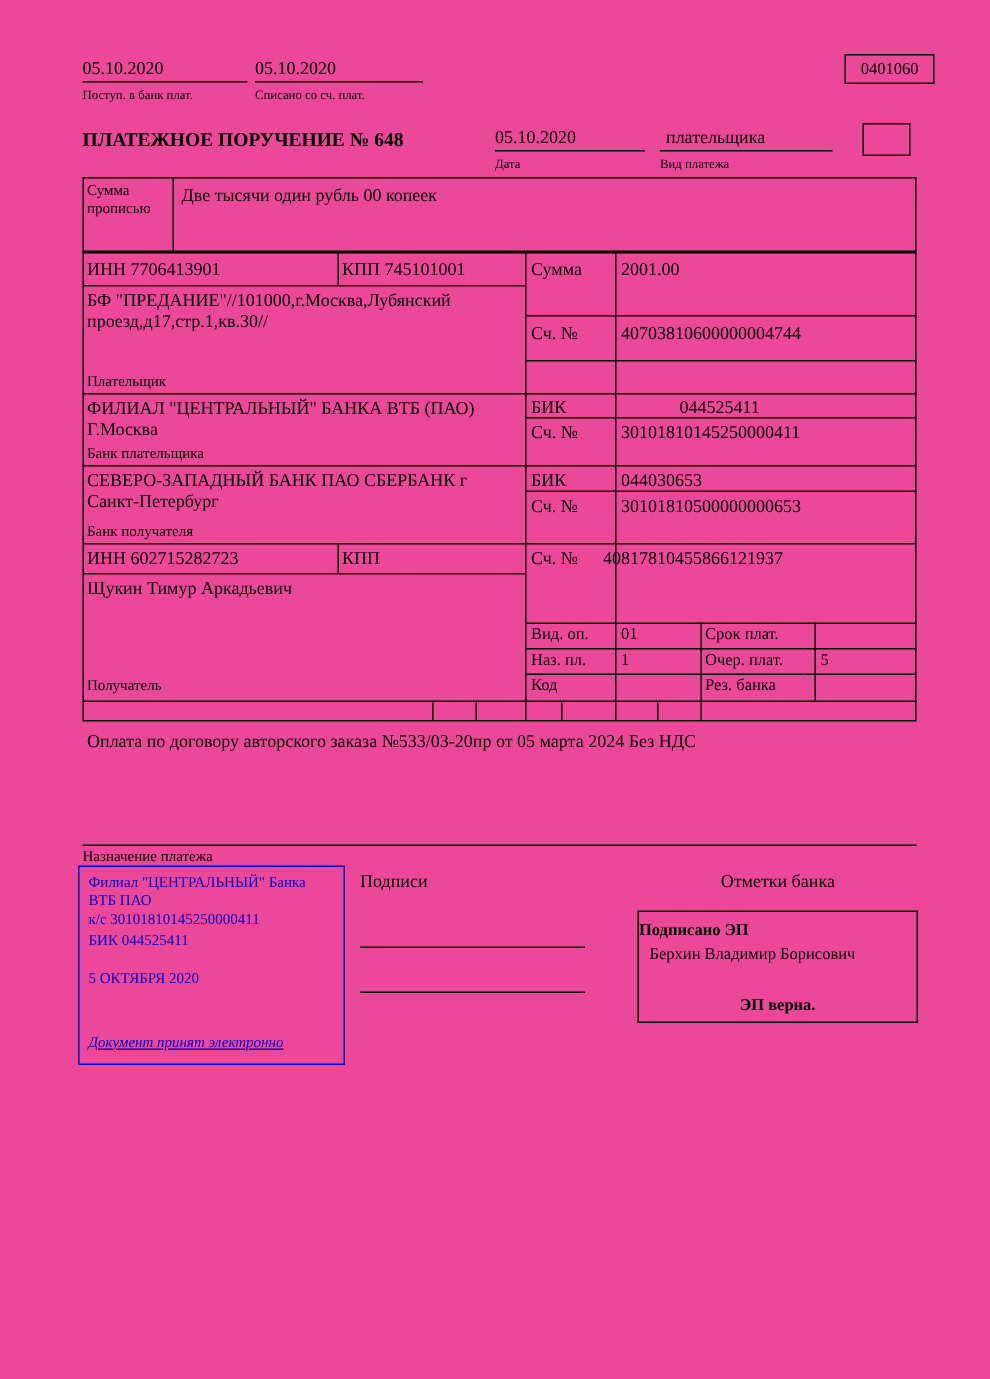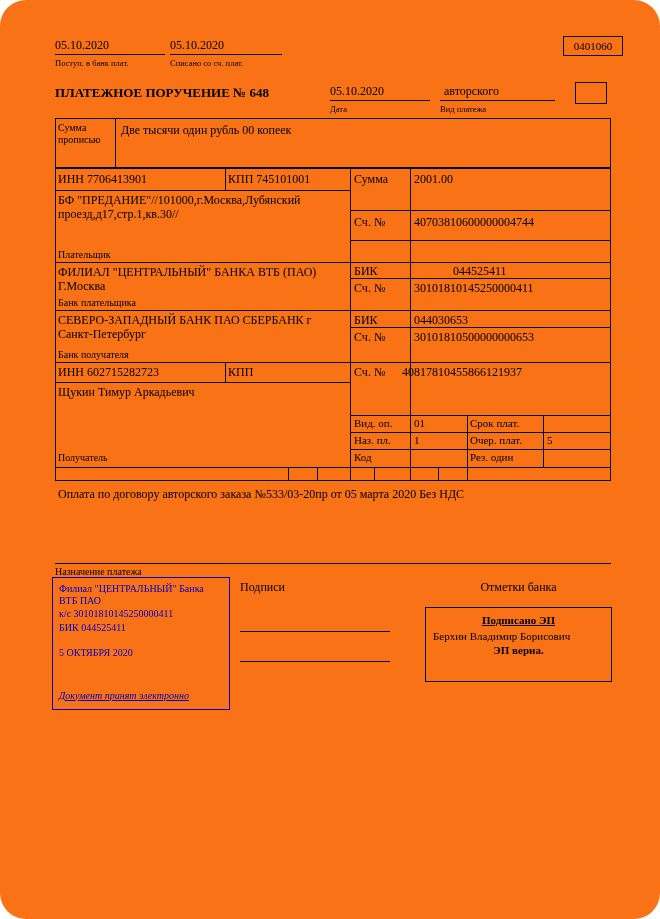--- a/index.html
+++ b/index.html
@@ -1,19 +1,19 @@
 <!DOCTYPE html>
 <html style="--stamp-blue: #0000c8;"><head>
 <meta charset="utf-8">
 <style>
   * { margin:0; padding:0; box-sizing:border-box; }
   html,body { background:#ffffff; }
   .page {
-    position:relative; width:660px; height:919px; background:#f97316;
-    font-family:"Liberation Serif", serif; color:#000; overflow:hidden;border-radius:26px;
+    position:relative; width:660px; height:919px; background:#ec4899;
+    font-family:"Liberation Serif", serif; color:#000; overflow:hidden;
   }
   .abs { position:absolute; }
   .hline { position:absolute; height:1px; background:#000; }
   .vline { position:absolute; width:1px; background:#000; }
   .t13 { font-size:13px; line-height:1.15; }
   .t12 { font-size:12px; line-height:1.2; }
   .t11 { font-size:11px; line-height:1.2; }
   .t10 { font-size:10px; line-height:1.15; }
   .t8  { font-size:8.5px; line-height:1.2; }
   .b { font-weight:bold; }
@@ -28,21 +28,21 @@
 
   <div class="abs t12 u" style="left:55px; top:38px; width:110px;">05.10.2020</div>
   <div class="abs t8" style="left:55px; top:58px;">Поступ. в банк плат.</div>
   <div class="abs t12 u" style="left:170px; top:38px; width:112px;">05.10.2020</div>
   <div class="abs t8" style="left:170px; top:58px;">Списано со сч. плат.</div>
   <div class="abs t11" style="left:563px; top:36px; width:60px; height:20px; border:1px solid #000; text-align:center; line-height:18px;">0401060</div>
 
   <div class="abs t13 b" style="left:55px; top:86px;">ПЛАТЕЖНОЕ ПОРУЧЕНИЕ № 648</div>
   <div class="abs t12 u" style="left:330px; top:84px; width:100px;">05.10.2020</div>
   <div class="abs t8" style="left:330px; top:104px;">Дата</div>
-  <div class="abs t12 u" style="left:440px; top:84px; width:115px; padding-left:4px;">авторского</div>
+  <div class="abs t12 u" style="left:440px; top:84px; width:115px; padding-left:4px;">плательщика</div>
   <div class="abs t8" style="left:440px; top:104px;">Вид платежа</div>
   <div class="abs" style="left:575px; top:82px; width:32px; height:22px; border:1px solid #000;"></div>
 
   <div class="abs" style="left:55px; top:118px; width:556px; height:50px; border:1px solid #000;"></div>
   <div class="vline" style="left:115px; top:118px; height:50px;"></div>
   <div class="abs t10" style="left:58px; top:122px; width:55px;">Сумма прописью</div>
   <div class="abs t12" style="left:121px; top:123px; width:482px;">Две тысячи один рубль 00 копеек</div>
 
   <div class="hline" style="left:55px; top:168px; width:556px;"></div>
   <div class="hline" style="left:55px; top:190px; width:295px;"></div>
@@ -105,38 +105,38 @@
   <div class="abs t10" style="left:58px; top:452px;">Получатель</div>
 
   <div class="abs t11" style="left:354px; top:417px;">Вид. оп.</div>
   <div class="abs t11" style="left:414px; top:417px;">01</div>
   <div class="abs t11" style="left:470px; top:417px;">Срок плат.</div>
   <div class="abs t11" style="left:354px; top:434px;">Наз. пл.</div>
   <div class="abs t11" style="left:414px; top:434px;">1</div>
   <div class="abs t11" style="left:470px; top:434px;">Очер. плат.</div>
   <div class="abs t11" style="left:547px; top:434px;">5</div>
   <div class="abs t11" style="left:354px; top:451px;">Код</div>
-  <div class="abs t11" style="left:470px; top:451px;">Рез. один</div>
+  <div class="abs t11" style="left:470px; top:451px;">Рез. банка</div>
 
-  <div class="abs t12" style="left:58px; top:487px; width:548px;">Оплата по договору авторского заказа №533/03-20пр от 05 марта 2020 Без НДС</div>
+  <div class="abs t12" style="left:58px; top:487px; width:548px;">Оплата по договору авторского заказа №533/03-20пр от 05 марта 2024 Без НДС</div>
   <div class="hline" style="left:55px; top:563px; width:556px;"></div>
   <div class="abs t10" style="left:55px; top:566px;">Назначение платежа</div>
 
   <div class="abs t12" style="left:240px; top:580px; width:150px; text-align:left;">Подписи</div>
   <div class="abs t12" style="left:425px; top:580px; width:187px; text-align:center;">Отметки банка</div>
   <div class="hline" style="left:240px; top:631px; width:150px;"></div>
   <div class="hline" style="left:240px; top:661px; width:150px;"></div>
 
   <div class="abs blue t10" style="left:52px; top:577px; width:178px; height:133px; border:1px solid var(--stamp-blue,#0000c8);">
     <div style="padding:5px 6px 0;">Филиал "ЦЕНТРАЛЬНЫЙ" Банка ВТБ ПАО</div>
     <div style="padding:2px 6px 0;">к/с 30101810145250000411</div>
     <div style="padding:2px 6px 0;">БИК 044525411</div>
     <div style="padding:14px 6px 0;">5 ОКТЯБРЯ 2020</div>
     <div style="position:absolute; left:6px; bottom:8px; text-decoration:underline;font-style:italic;">Документ принят электронно</div>
   </div>
 
   <div class="abs t11" style="left:425px; top:607px; width:187px; height:75px; border:1px solid #000;">
-    <div class="b" style="text-align:center; padding-top:6px;text-decoration:underline;">Подписано ЭП</div>
+    <div class="b" style="padding-top:6px;">Подписано ЭП</div>
     <div style="padding:3px 7px 0;">Берхин Владимир Борисович</div>
-    <div class="b" style="text-align:center; padding-top:1px;">ЭП верна.</div>
+    <div class="b" style="text-align:center; padding-top:1px;margin-top:20px;">ЭП верна.</div>
   </div>
 
 </div>
 
 </body></html>

